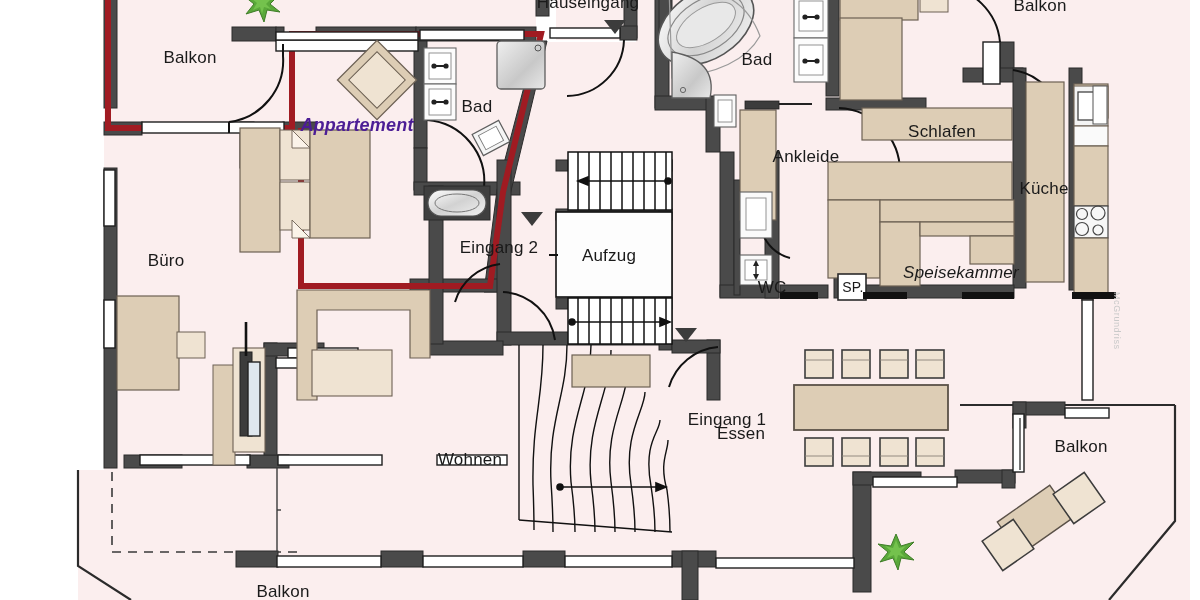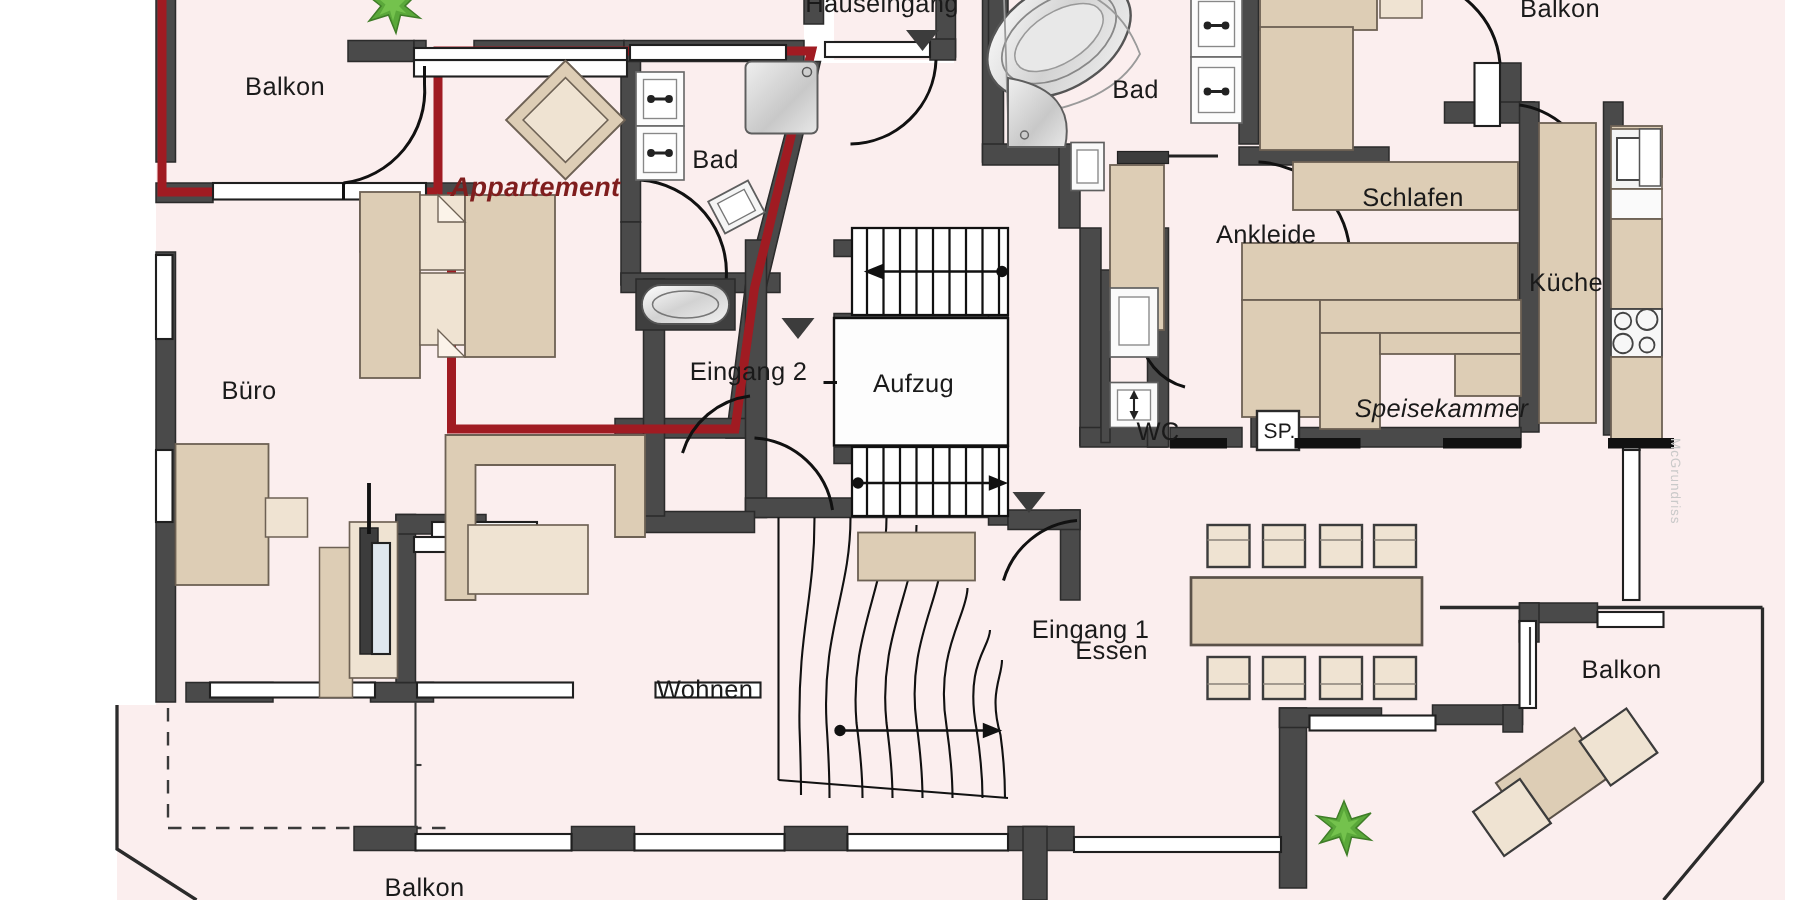--- a/index.html
+++ b/index.html
@@ -32,21 +32,21 @@
     transform: translate(-50%, -50%);
     letter-spacing: 0.2px;
     pointer-events: none;
   }
   .room-label.small {
     font-size: 14px;
   }
   .room-label.appartement {
     font-style: italic;
     font-weight: bold;
-    color: #7f1d1d;
+    color: #4c1d95;
     font-size: 18px;
     text-align: center;
   }
   .watermark {
     position: absolute;
     font-family: "Liberation Sans", sans-serif;
     font-size: 9px;
     color: #c9c9c9;
     letter-spacing: 0.6px;
     transform-origin: left top;
@@ -474,21 +474,21 @@
     </g>
   </svg>
 
   <div class="room-label" style="left:190px; top:58px;">Balkon</div>
   <div class="room-label appartement" style="left:357px; top:125px;">Appartement</div>
   <div class="room-label" style="left:477px; top:107px;">Bad</div>
   <div class="room-label" style="left:588px; top:3px;">Hauseingang</div>
   <div class="room-label" style="left:757px; top:60px;">Bad</div>
   <div class="room-label" style="left:1040px; top:6px;">Balkon</div>
   <div class="room-label" style="left:942px; top:132px;">Schlafen</div>
-  <div class="room-label" style="left:844px; top:157px;">Ankleide</div>
+  <div class="room-label" style="left:806px; top:157px;">Ankleide</div>
   <div class="room-label" style="left:1044px; top:189px;text-align:right;">Küche</div>
   <div class="room-label" style="left:166px; top:261px;">Büro</div>
   <div class="room-label" style="left:499px; top:248px;">Eingang 2</div>
   <div class="room-label" style="left:609px; top:256px;">Aufzug</div>
   <div class="room-label" style="left:772px; top:253px;margin-top:35px;">WC</div>
   <div class="room-label small" style="left:853px; top:287px;">SP.</div>
   <div class="room-label" style="left:961px; top:273px;font-style:italic;">Speisekammer</div>
   <div class="room-label" style="left:727px; top:380px;margin-top:40px;">Eingang 1</div>
   <div class="room-label" style="left:741px; top:434px;">Essen</div>
   <div class="room-label" style="left:1081px; top:447px;">Balkon</div>

